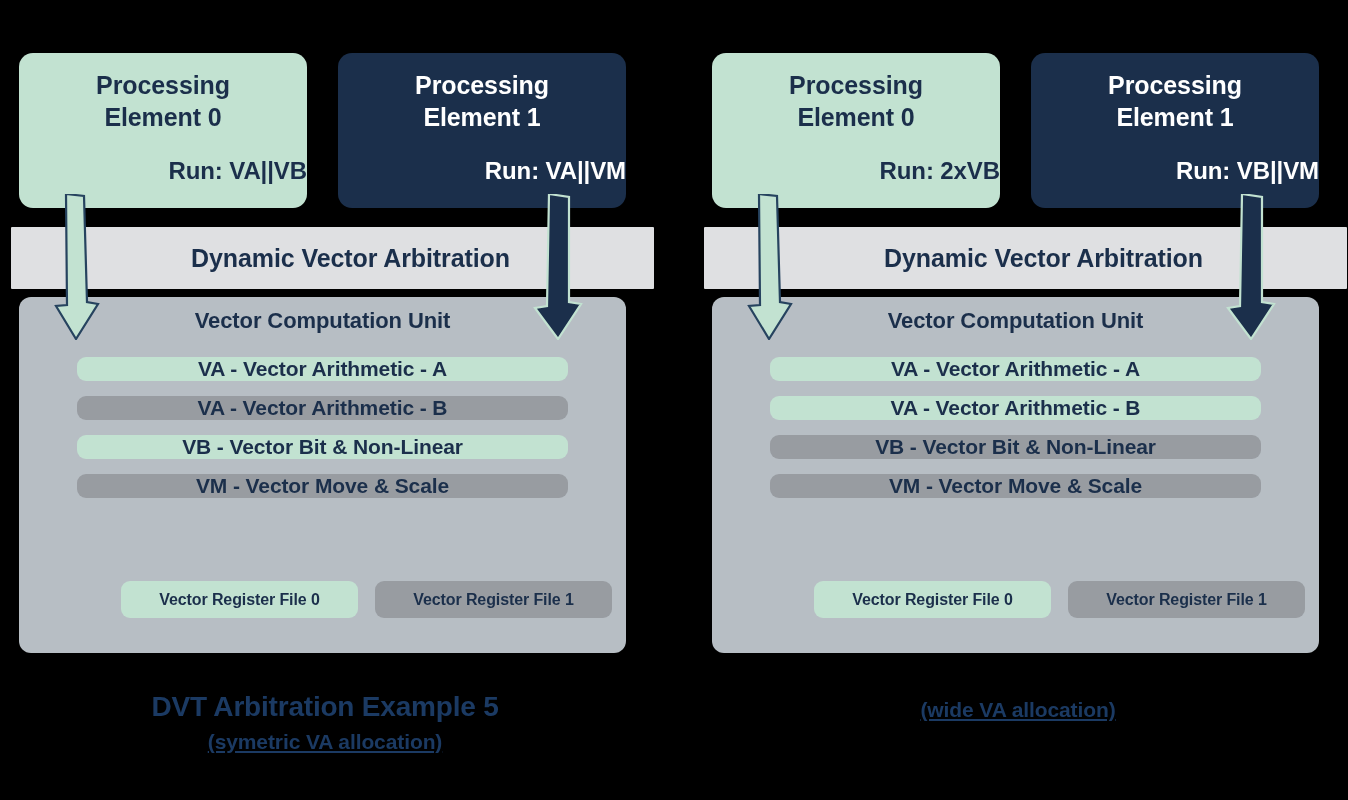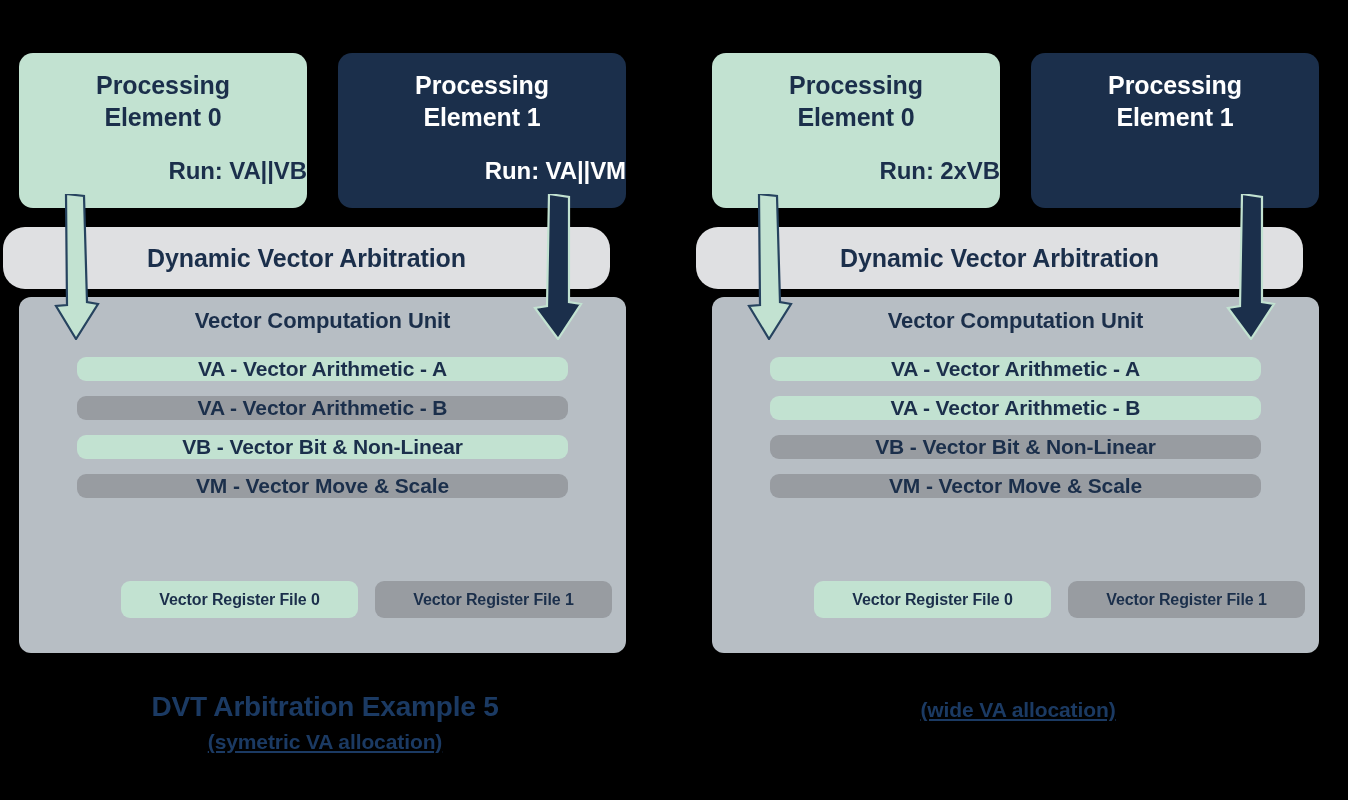--- a/index.html
+++ b/index.html
@@ -36,24 +36,24 @@
     letter-spacing:-0.1px;
   }
   .pe-run{
     font-size:24px;font-weight:700;text-align:right;
     position:absolute;bottom:23px;left:0;right:0;
     letter-spacing:-0.1px;
   }
 
   
   .dva{
-    position:absolute;left:3px;top:227px;width:607px;height:62px;
-    background:#dfe0e2;border-radius:22px;
+    position:absolute;left:11px;top:227px;width:607px;height:62px;
+    background:#dfe0e2;border-radius:1px;
     display:flex;align-items:center;justify-content:center;
-    color:#1b2f4b;font-size:25px;font-weight:700;letter-spacing:-0.1px;
+    color:#1b2f4b;font-size:25px;font-weight:700;letter-spacing:-0.1px;padding-left:36px;
   }
 
   
   .vcu{
     position:absolute;left:19px;top:297px;width:607px;height:356px;
     background:#b7bec4;border-radius:12px;
   }
   .vcu-title{
     position:absolute;left:0;right:0;top:11px;
     text-align:center;color:#1b2f4b;
@@ -152,20 +152,21 @@
         <span>Element 0</span>
       </div>
       <div class="pe-run">Run: 2xVB</div>
     </div>
 
     <div class="pe pe1">
       <div class="pe-title">
         <span>Processing</span><br>
         <span>Element 1</span>
       </div>
+      <div class="pe-run">Run: VB||VM</div>
     </div>
 
     <div class="dva">Dynamic Vector Arbitration</div>
 
     <div class="vcu">
       <div class="vcu-title">Vector Computation Unit</div>
       <div class="units">
         <div class="unit green">VA - Vector Arithmetic - A</div>
         <div class="unit green">VA - Vector Arithmetic - B</div>
         <div class="unit gray">VB - Vector Bit &amp; Non-Linear</div>

